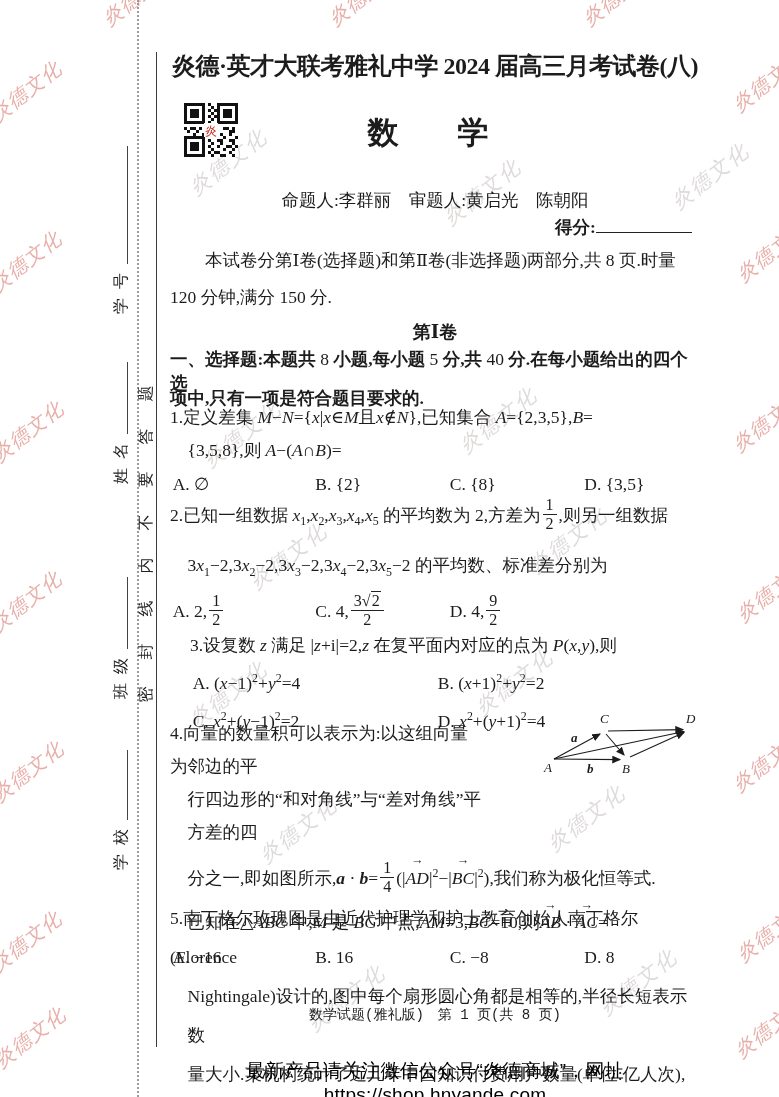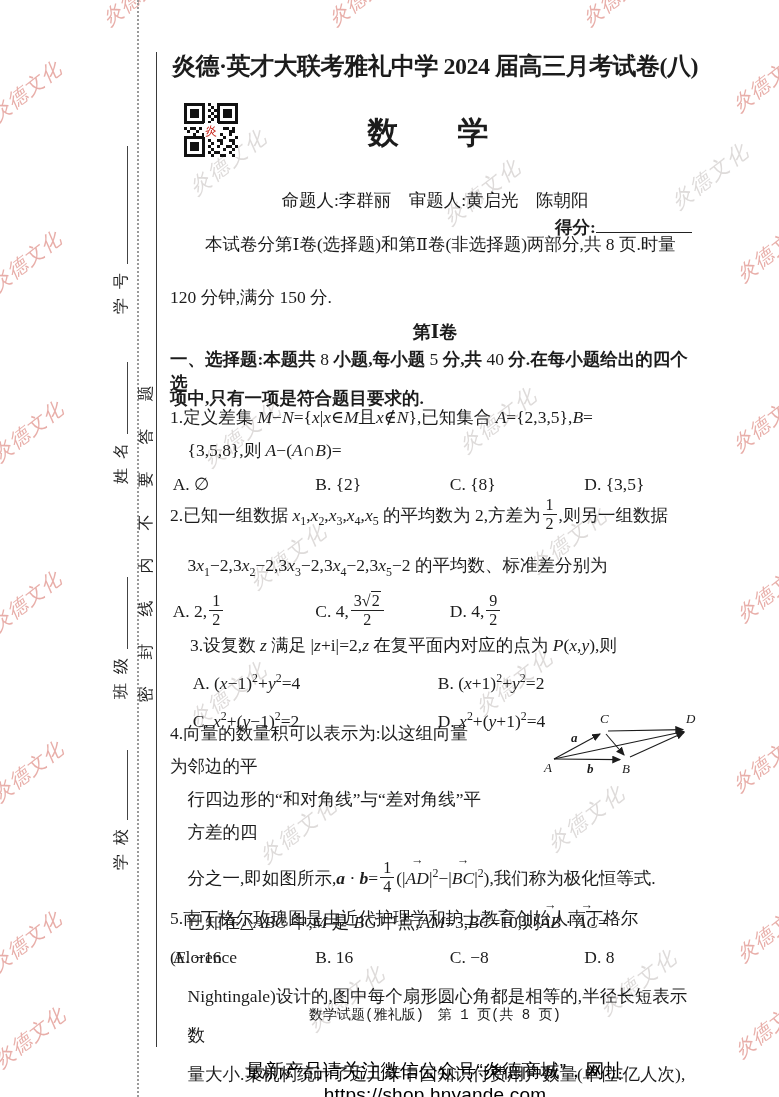--- a/index.html
+++ b/index.html
@@ -31,21 +31,21 @@
   .blk{position:absolute;left:0;right:0;}
   .title{top:50px;text-align:center;font-weight:900;font-size:24px;
       letter-spacing:-0.5px;white-space:nowrap;}
   .qr{position:absolute;left:14px;top:103px;z-index:4;}
   .subject{top:112px;text-align:center;font-weight:900;font-size:31px;
       letter-spacing:14px;}
   .setters{top:188px;text-align:center;font-weight:400;font-size:17.5px;}
   .score{top:215px;left:385px;right:auto;font-weight:700;}
   .score .blank-line{display:inline-block;width:96px;
       border-bottom:1.3px solid #222;height:14px;vertical-align:baseline;}
-  .intro1{top:231px;line-height:26px;text-indent:2em;}
+  .intro1{top:247px;line-height:26px;text-indent:2em;}
   .intro2{top:284px;line-height:26px;}
   .section-title{top:320px;text-align:center;font-weight:700;font-size:18px;}
   .head1{top:347px;font-weight:700;}
   .head2{top:386px;font-weight:700;}
   .rn{font-weight:400;font-family:"Liberation Serif","DejaVu Serif",serif;}
   
   .q{line-height:33px;}
   .q .cont{padding-left:1em;}
   .q1{top:401px;}
   .q2{top:498px;}

